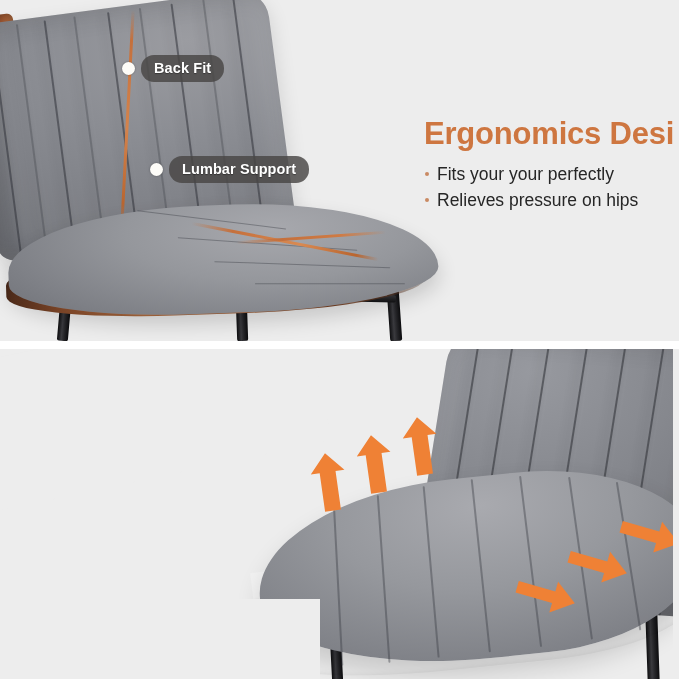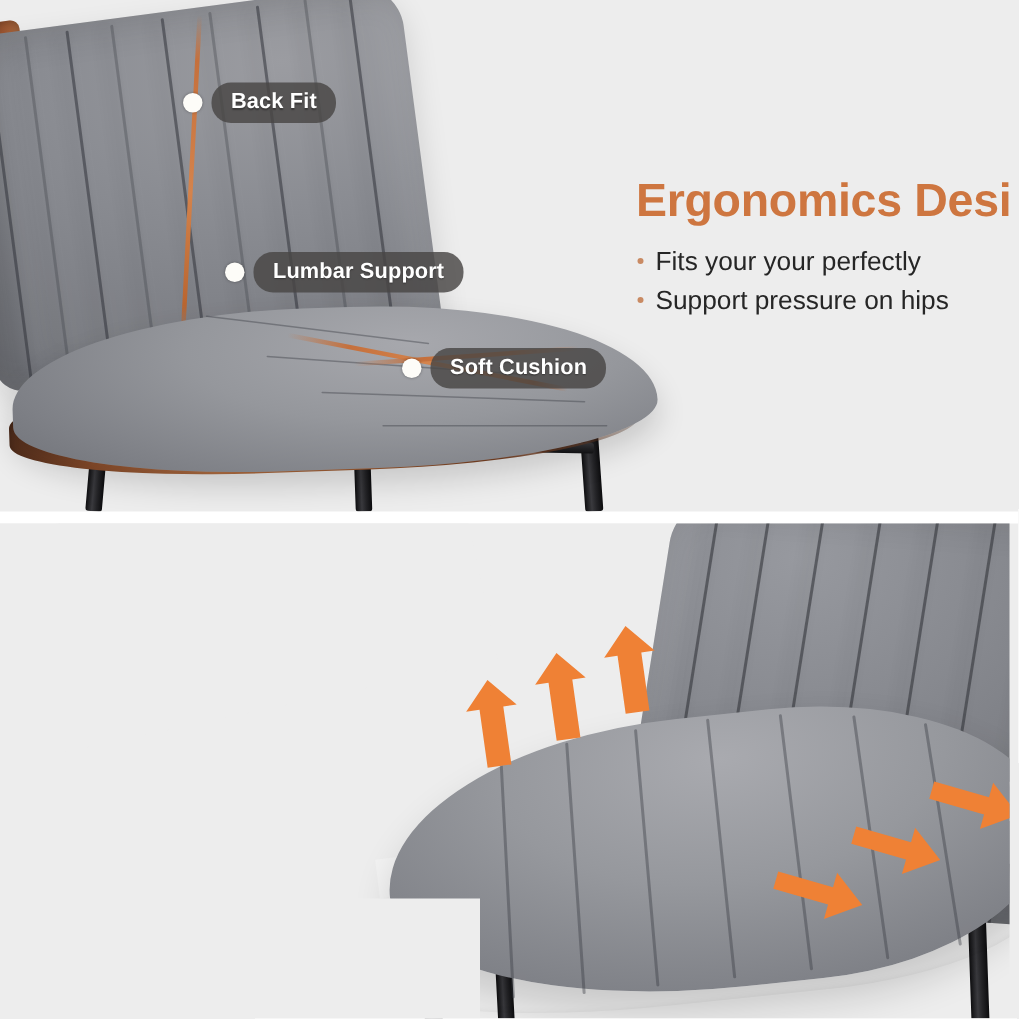--- a/index.html
+++ b/index.html
@@ -43,21 +43,21 @@
   }
   .callout .pill{
     margin-left:6px;
     background:rgba(72,70,68,.82);
     color:#fff;font-size:14.5px;font-weight:bold;
     padding:5px 13px 6px 13px;border-radius:13px;
     white-space:nowrap;letter-spacing:.1px;
     text-shadow:0 1px 1px rgba(0,0,0,.35);
   }
   #callout-back-fit{left:122px;top:55px;}
-  #callout-lumbar{left:150px;top:168px;}
+  #callout-lumbar{left:150px;top:156px;}
   #callout-soft-cushion{left:268px;top:232px;}
 
   
   .leg{position:absolute;background:#1d1d1f;border-radius:2px;}
   .leg.sheen{
     background:linear-gradient(90deg,#0e0e10 0%,#3a3a3e 38%,#242427 65%,#0c0c0e 100%);
   }
 
   
   #backrest{
@@ -211,30 +211,26 @@
     <div class="callout" id="callout-back-fit">
       <span class="marker"></span>
       <span class="pill">Back Fit</span>
     </div>
 
     <div class="callout" id="callout-lumbar">
       <span class="marker"></span>
       <span class="pill">Lumbar Support</span>
     </div>
 
-    <div class="callout" id="callout-soft-cushion">
-      <span class="marker"></span>
-      <span class="pill">Soft Cushion</span>
-    </div>
 
     <div class="copy" id="copy-ergonomics">
       <div class="headline">Ergonomics Design</div>
       <ul class="bullets">
         <li><span class="dot"></span><span>Fits your your perfectly</span></li>
-        <li><span class="dot"></span><span>Support pressure on hips</span></li>
+        <li><span class="dot"></span><span>Relieves pressure on hips</span></li>
       </ul>
     </div>
   </div>
 
   <div class="divider"></div>
 
   <div class="panel" id="panel-bottom">
 
     <div>
 

